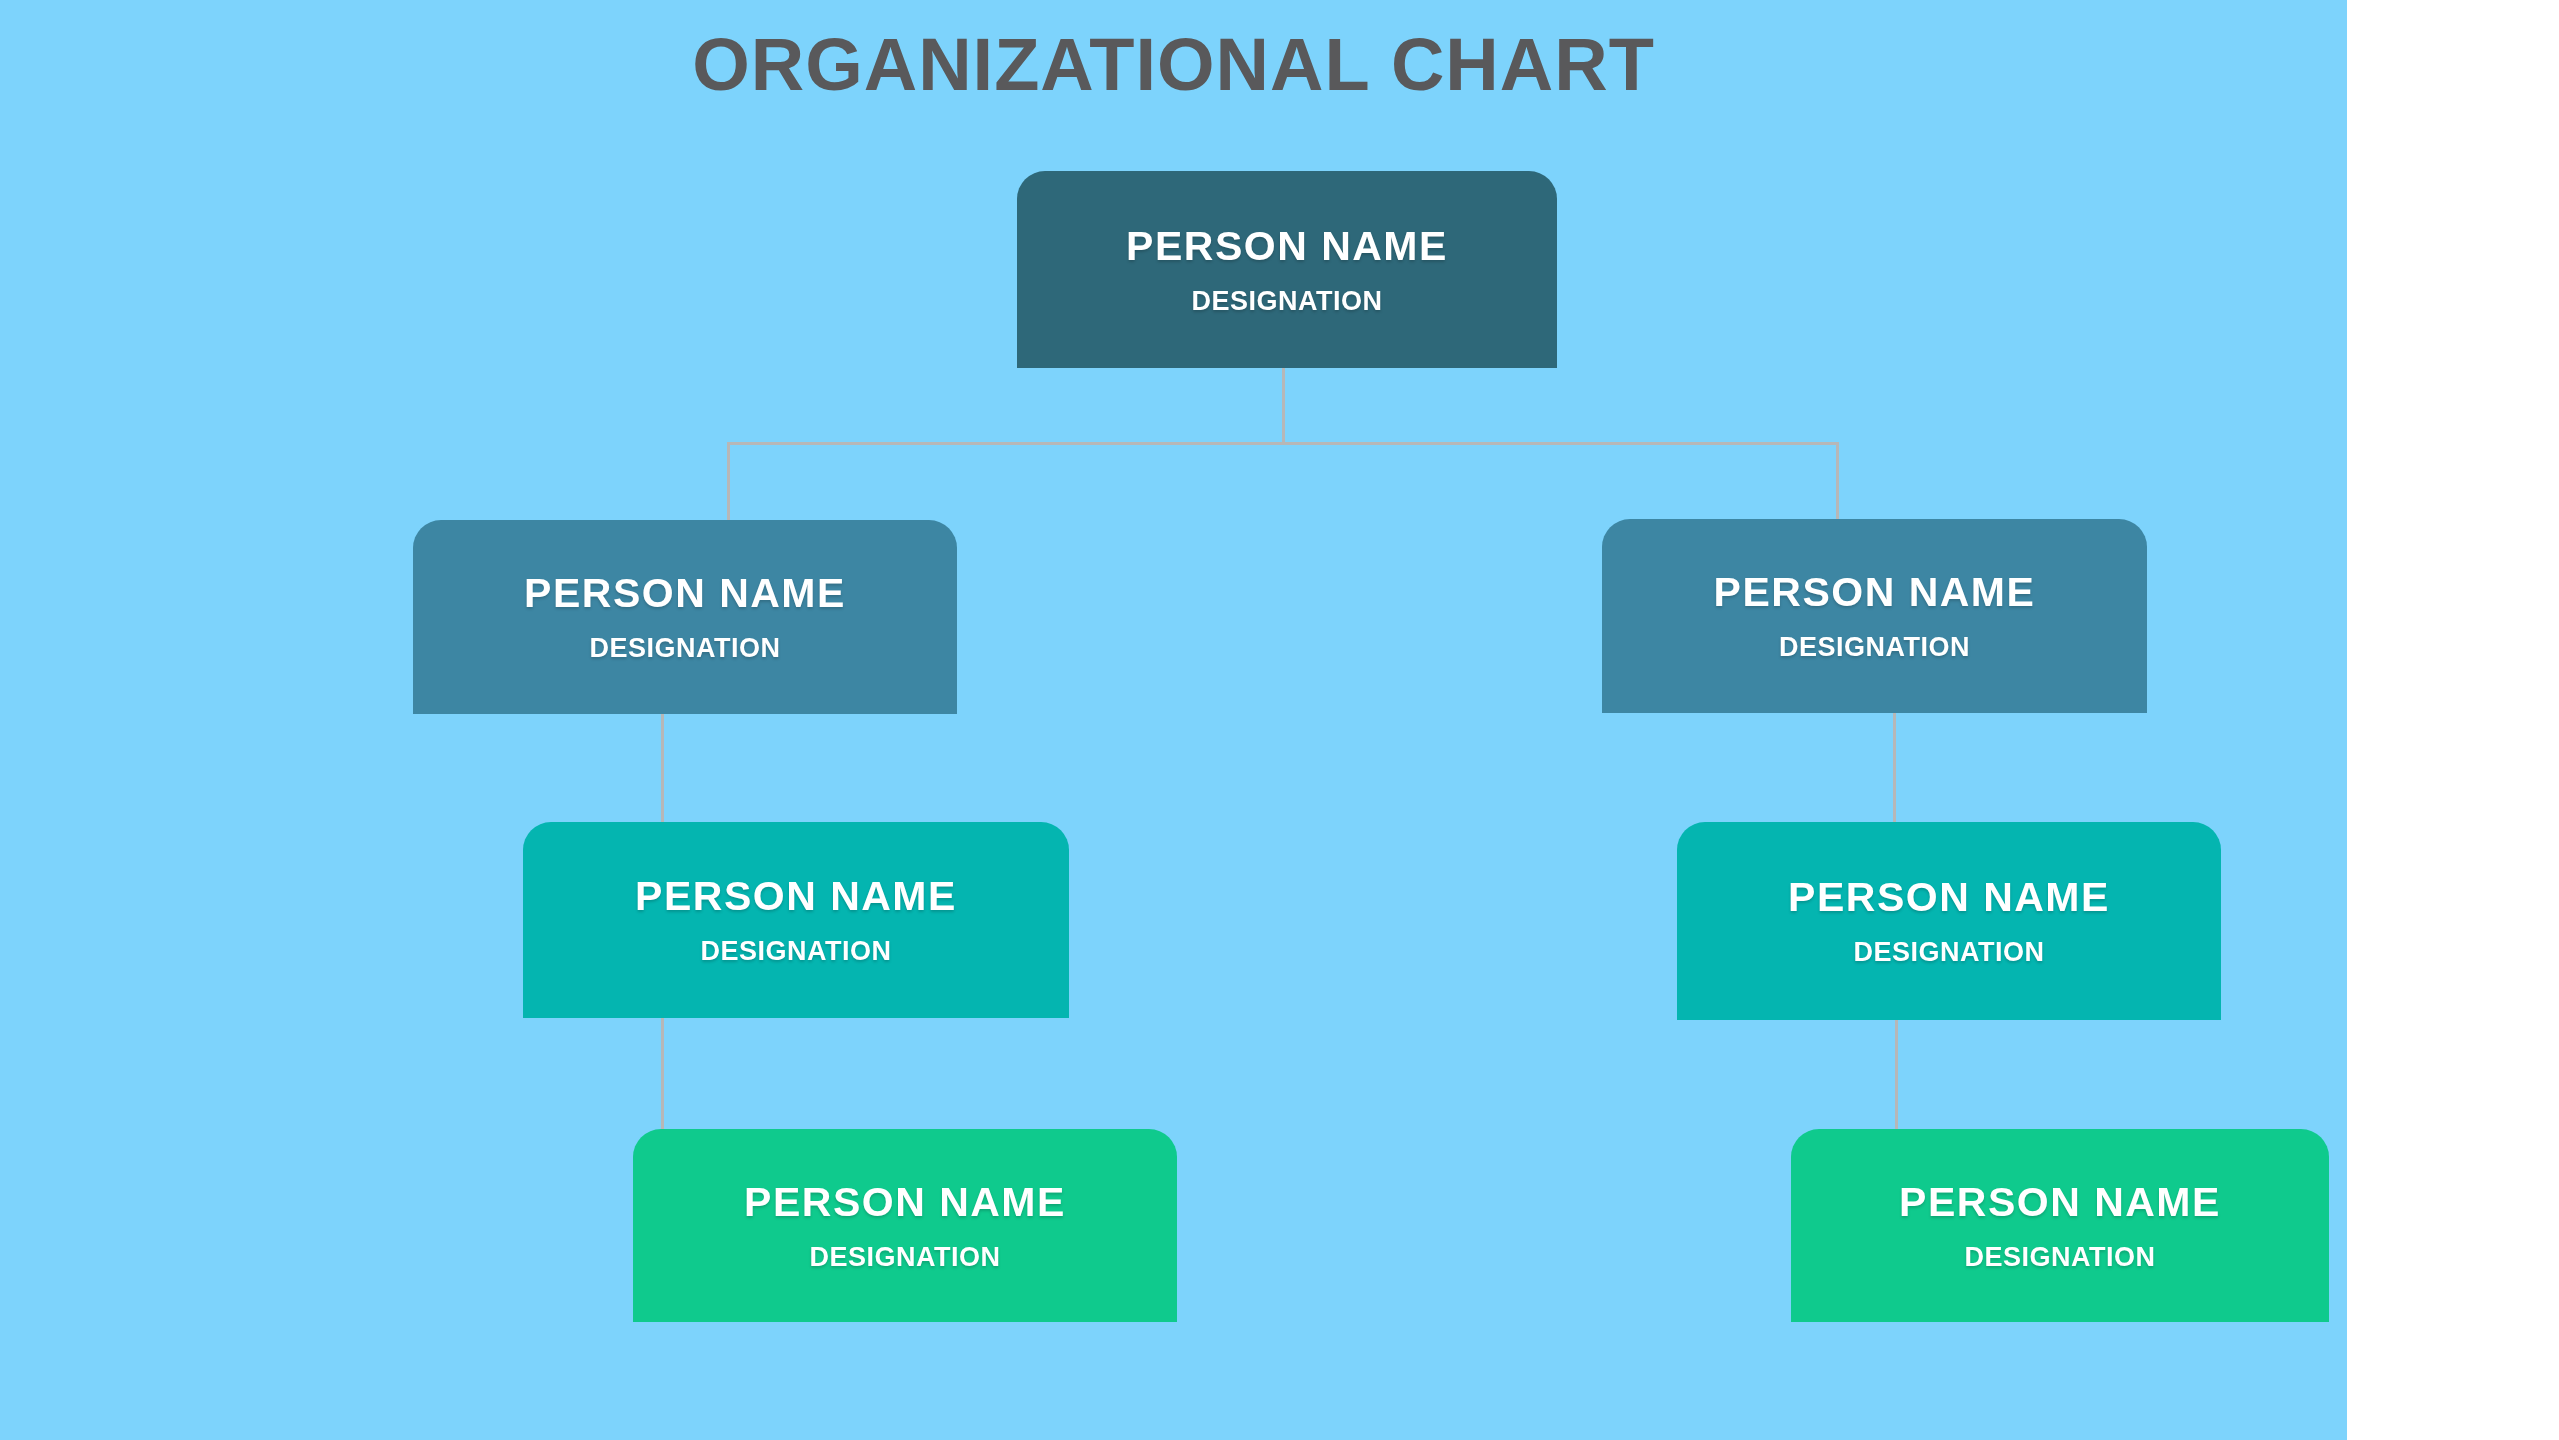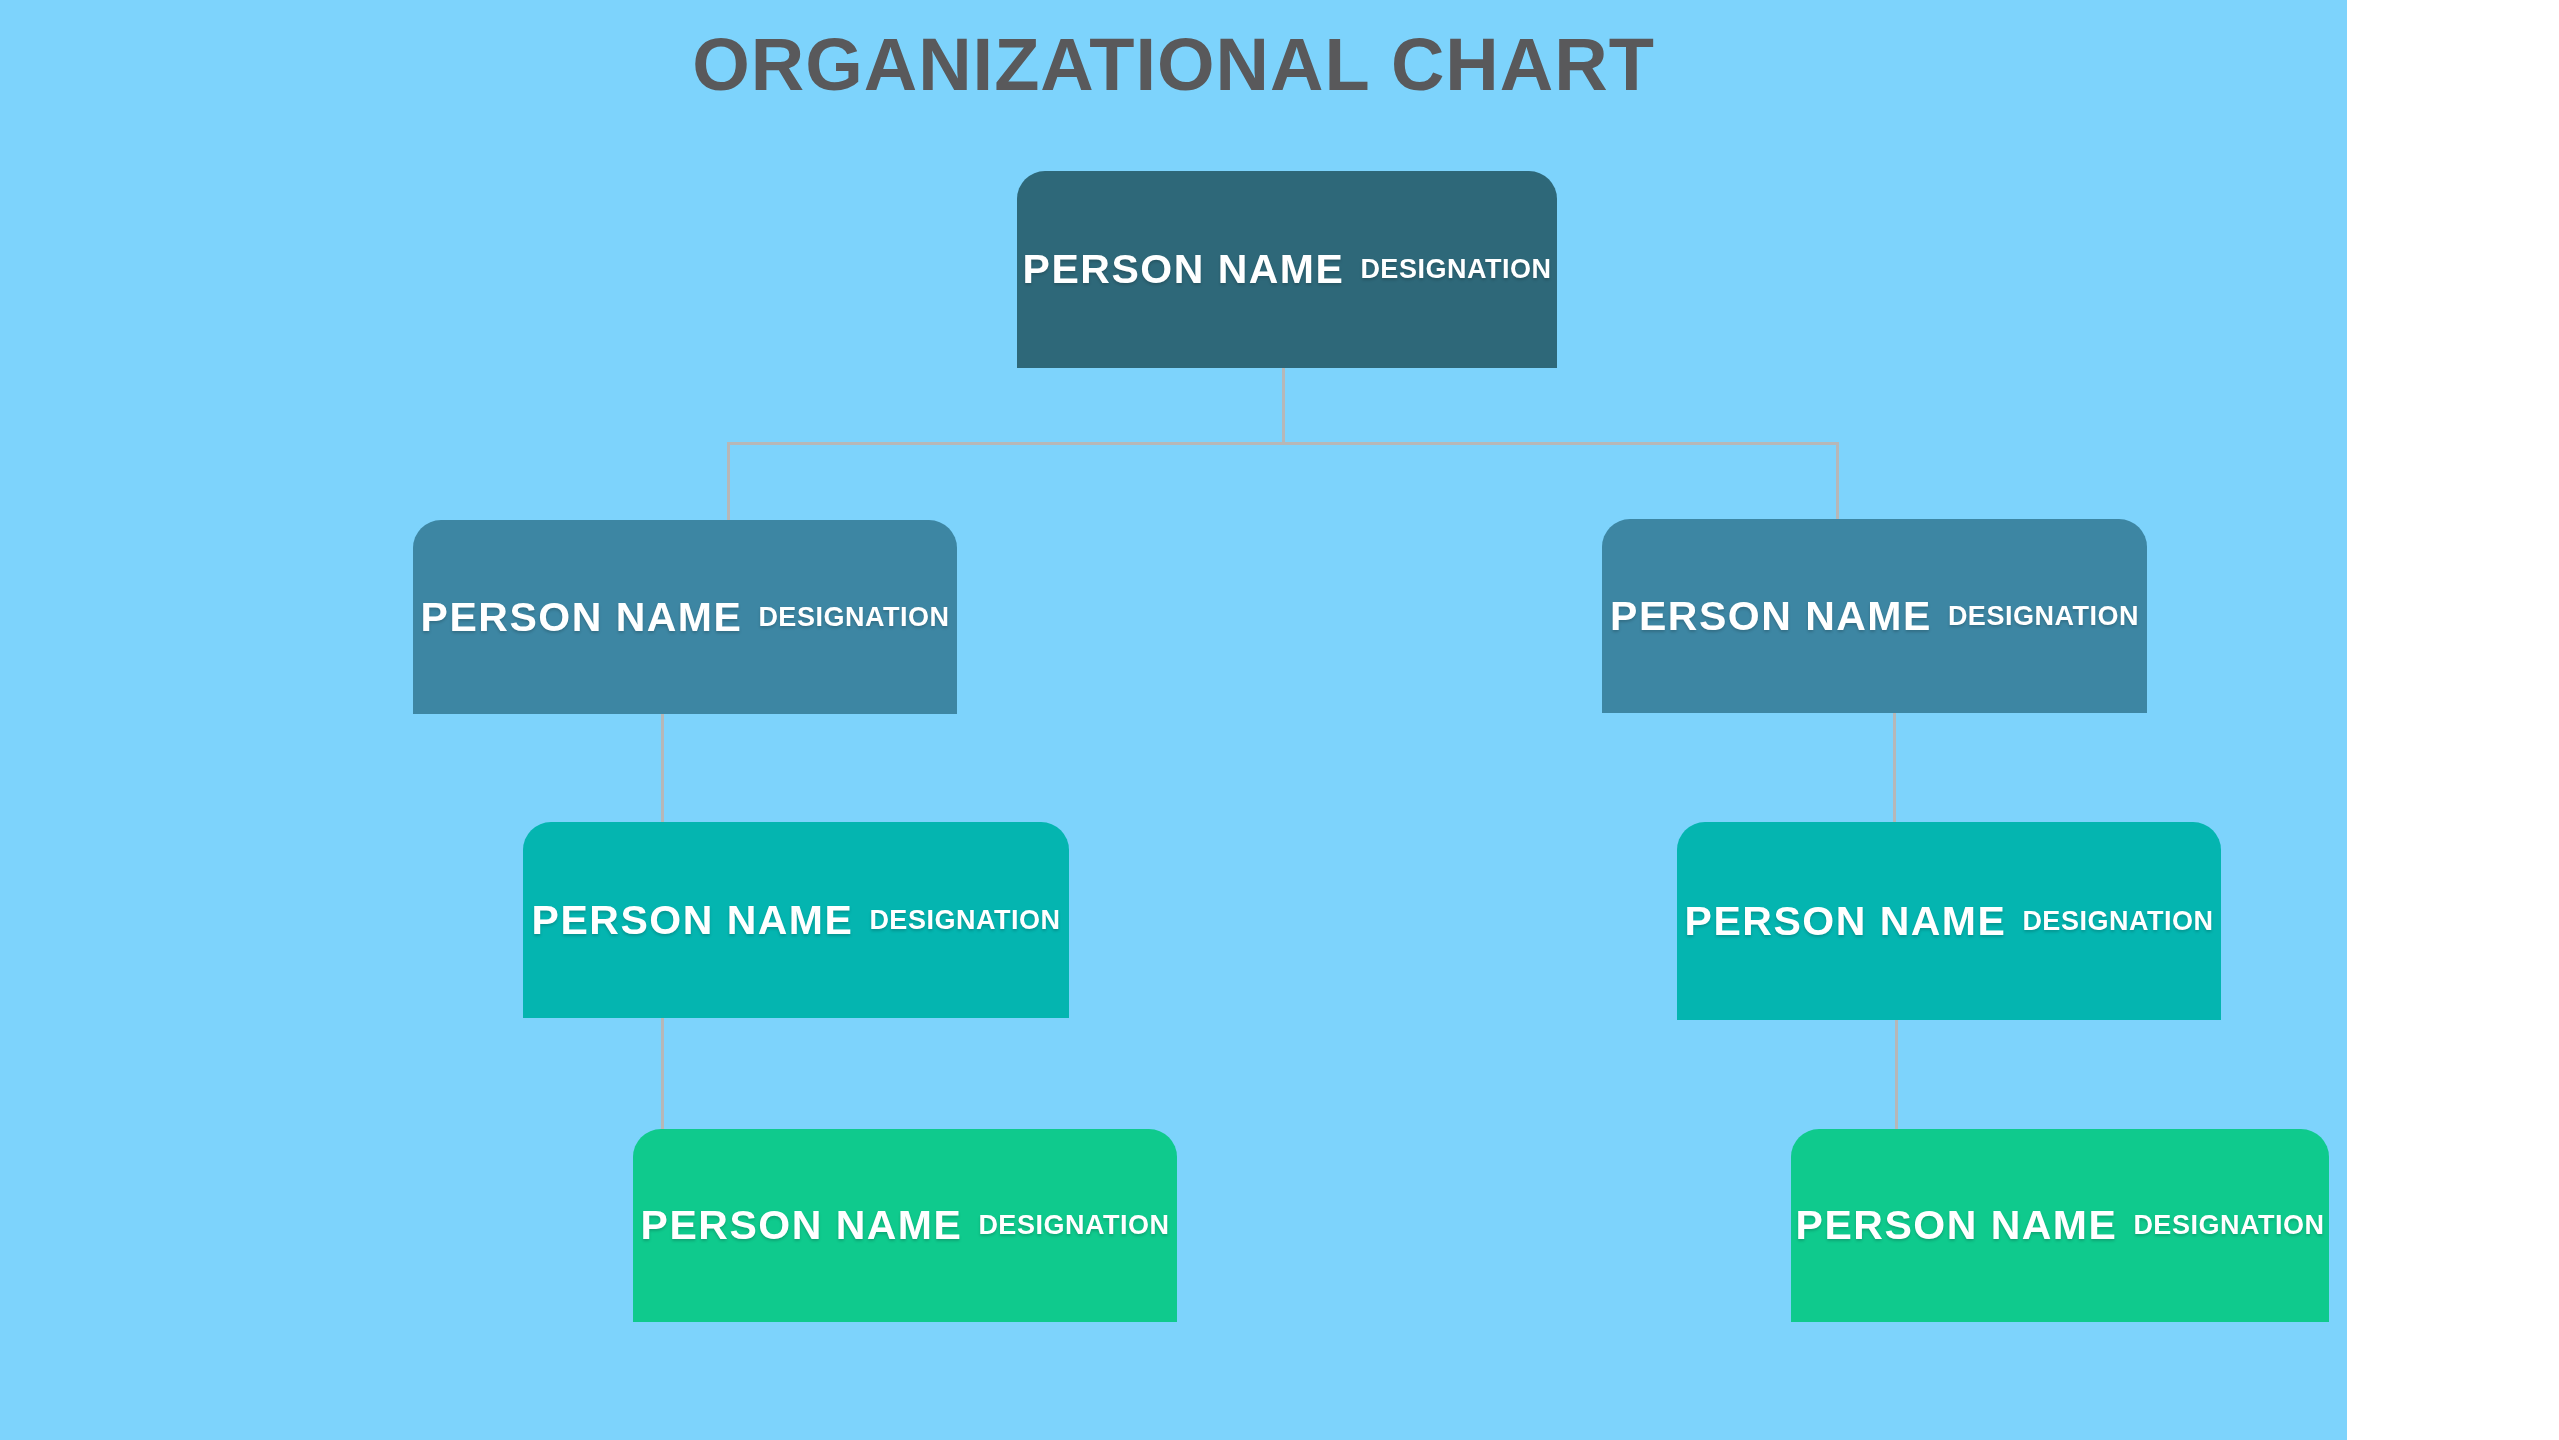--- a/index.html
+++ b/index.html
@@ -31,21 +31,21 @@
     position: absolute;
     background: #b7b7b7;
   }
   .conn.v { width: 3px; }
   .conn.h { height: 3px; }
   .node {
     position: absolute;
     border-radius: 28px 28px 0 0;
     color: #ffffff;
     display: flex;
-    flex-direction: row;
+    flex-direction: column;
     align-items: center;
     justify-content: center;
     gap: 16px;
     text-align: left;
   }
   .node .name {
     font-size: 41px;
     font-weight: bold;
     letter-spacing: 1.5px;
     text-shadow: 0 2px 3px rgba(0,0,0,0.18);

